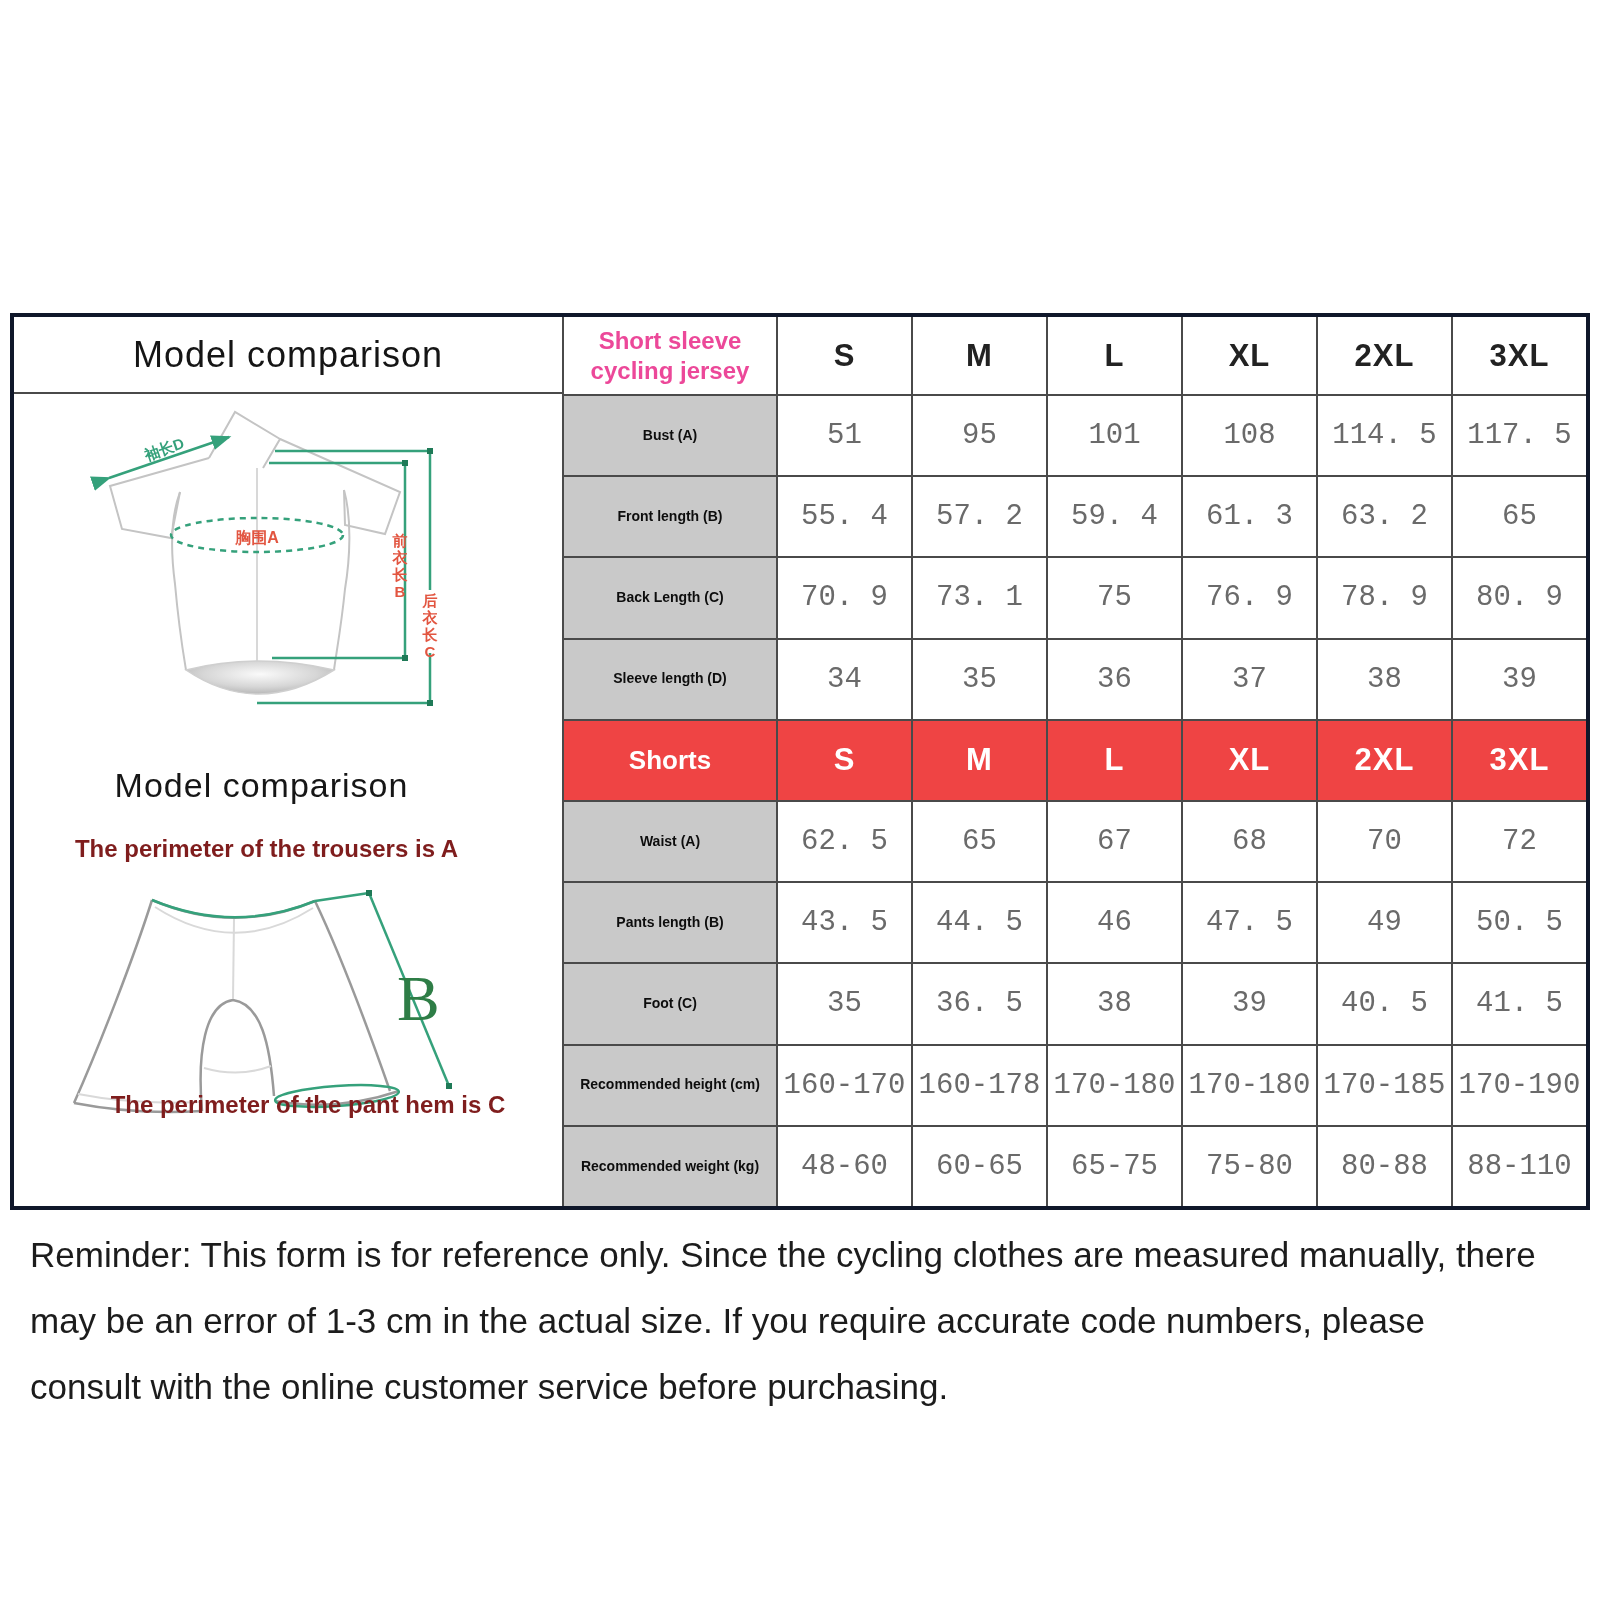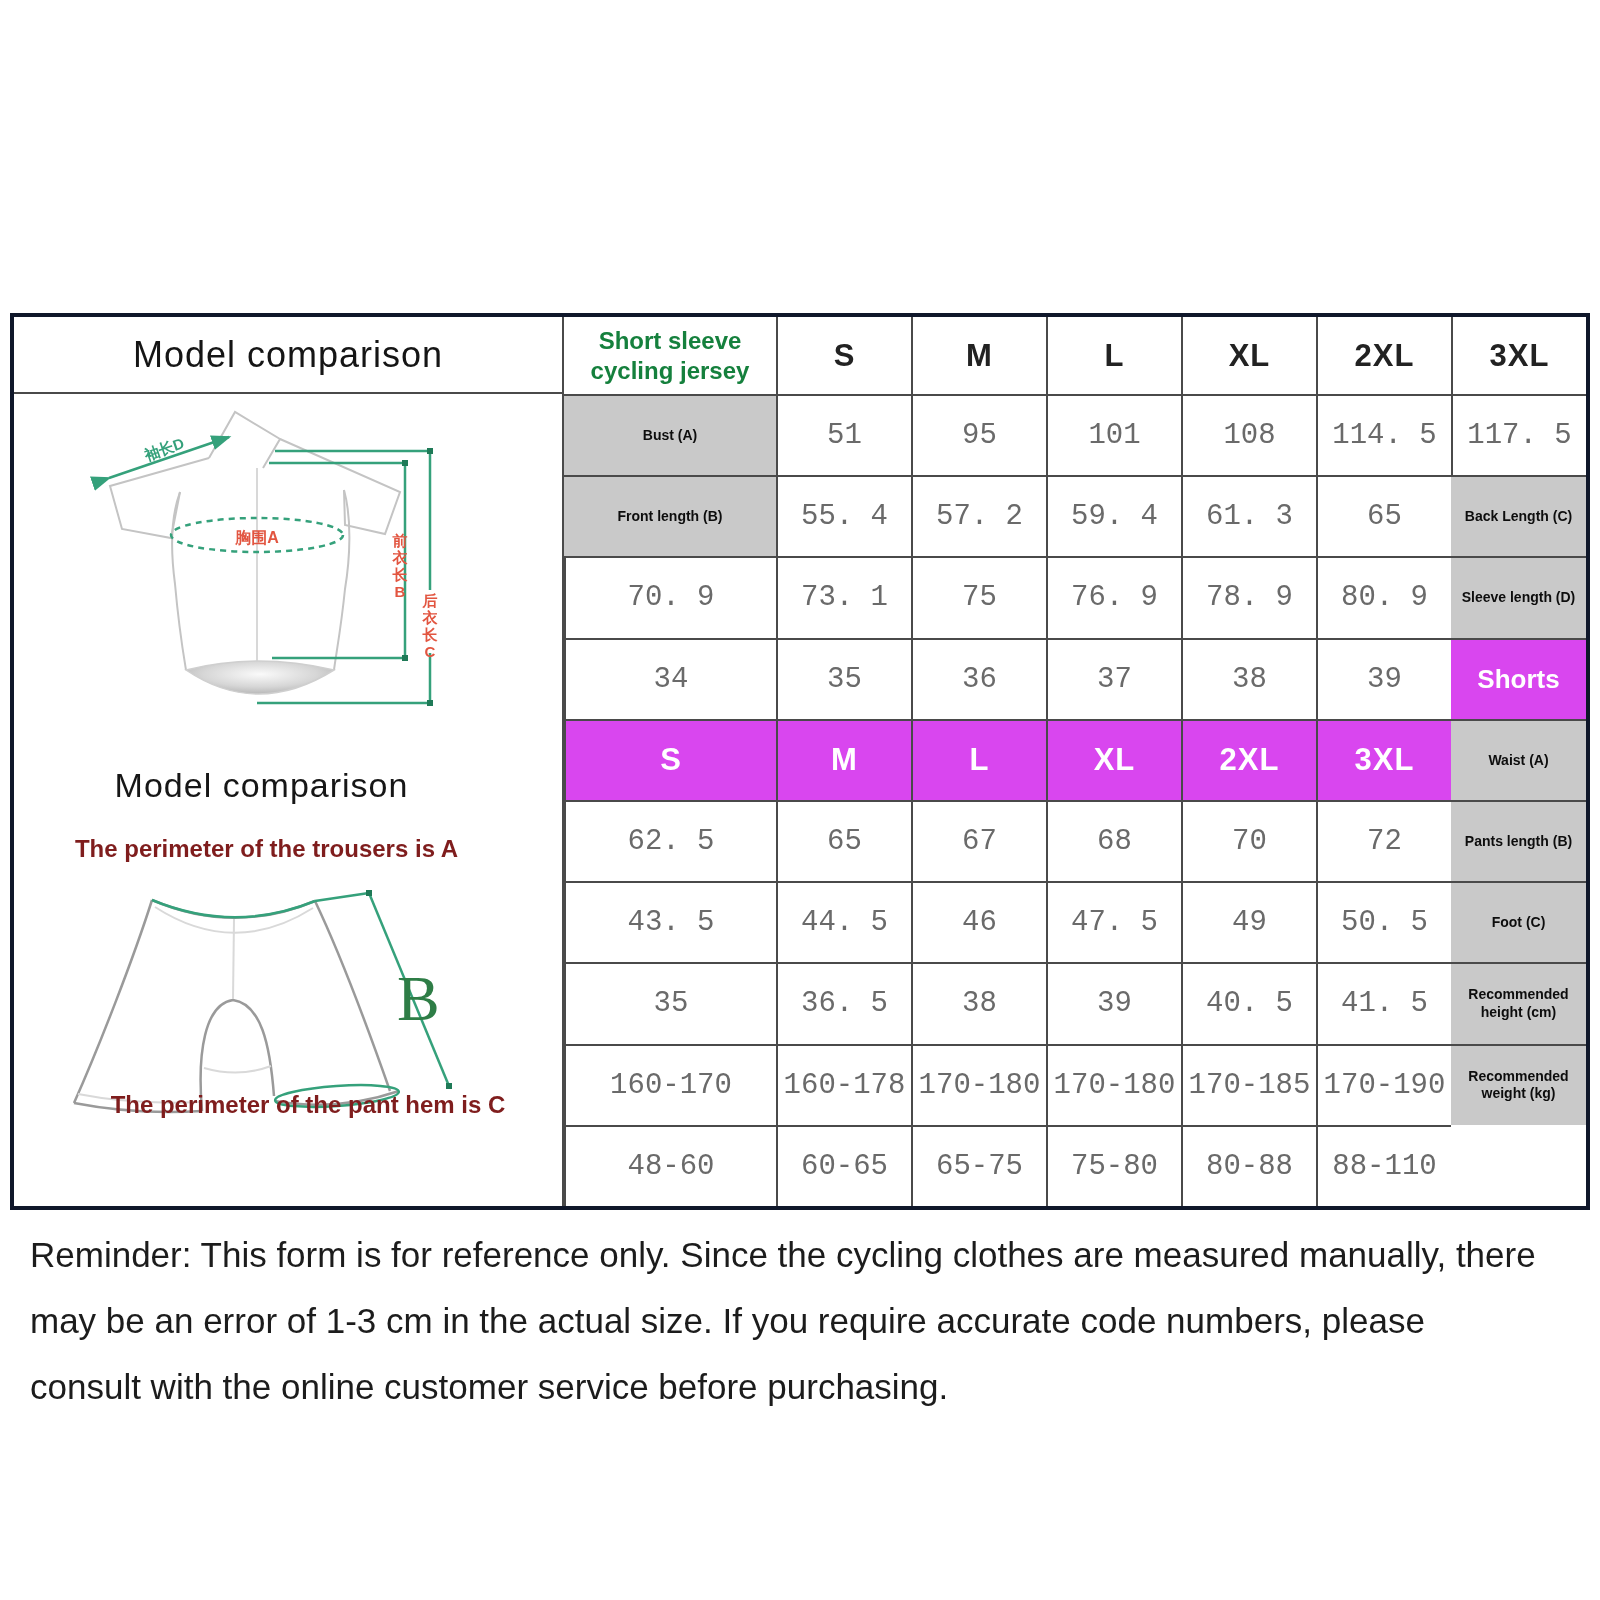--- a/index.html
+++ b/index.html
@@ -23,26 +23,26 @@
   .note1{top:441px;left:0;width:505px;text-align:center;}
   .note2{top:697px;left:40px;width:508px;text-align:center;}
   
   .grid{flex:1;display:grid;grid-template-columns:212px repeat(6,1fr);
         grid-template-rows:77px repeat(10,1fr);}
   .gcell{display:flex;align-items:center;justify-content:center;text-align:center;
          border-left:2px solid #4a4a4a;border-top:2px solid #4a4a4a;
          box-sizing:border-box;background:#ffffff;}
   .col0{border-left:none;}
   .row0{border-top:none;}
-  .hdr-label{font-weight:bold;font-size:24px;color:#15803d;line-height:1.25;}
+  .hdr-label{font-weight:bold;font-size:24px;color:#ec4899;line-height:1.25;}
   .size-cell{font-weight:bold;font-size:31px;color:#222;letter-spacing:1px;}
   .label-cell{background:#c9c9c9;font-weight:bold;font-size:14px;color:#0d0d0d;
               line-height:1.25;padding:0 3px;}
   .value-cell{font-family:"Liberation Mono",monospace;font-size:29px;color:#6a6a6a;}
-  .dark{background:#d946ef;}
+  .dark{background:#ef4444;}
   .dark-label{color:#ffffff;font-weight:bold;font-size:26px;}
   .dark-size{color:#ffffff;font-weight:bold;font-size:31px;letter-spacing:1px;}
   
   .reminder{position:absolute;left:30px;top:1222px;width:1515px;
             font-size:35px;line-height:66px;color:#1c1c1c;}
 </style>
 </head>
 <body>
 
 <div class="stage">
@@ -155,20 +155,21 @@
         <div class="gcell value-cell">95</div>
         <div class="gcell value-cell">101</div>
         <div class="gcell value-cell">108</div>
         <div class="gcell value-cell">114. 5</div>
         <div class="gcell value-cell">117. 5</div>
         <div class="gcell label-cell col0">Front length (B)</div>
         <div class="gcell value-cell">55. 4</div>
         <div class="gcell value-cell">57. 2</div>
         <div class="gcell value-cell">59. 4</div>
         <div class="gcell value-cell">61. 3</div>
+        <div class="gcell value-cell">63. 2</div>
         <div class="gcell value-cell">65</div>
         <div class="gcell label-cell col0">Back Length (C)</div>
         <div class="gcell value-cell">70. 9</div>
         <div class="gcell value-cell">73. 1</div>
         <div class="gcell value-cell">75</div>
         <div class="gcell value-cell">76. 9</div>
         <div class="gcell value-cell">78. 9</div>
         <div class="gcell value-cell">80. 9</div>
         <div class="gcell label-cell col0">Sleeve length (D)</div>
         <div class="gcell value-cell">34</div>

